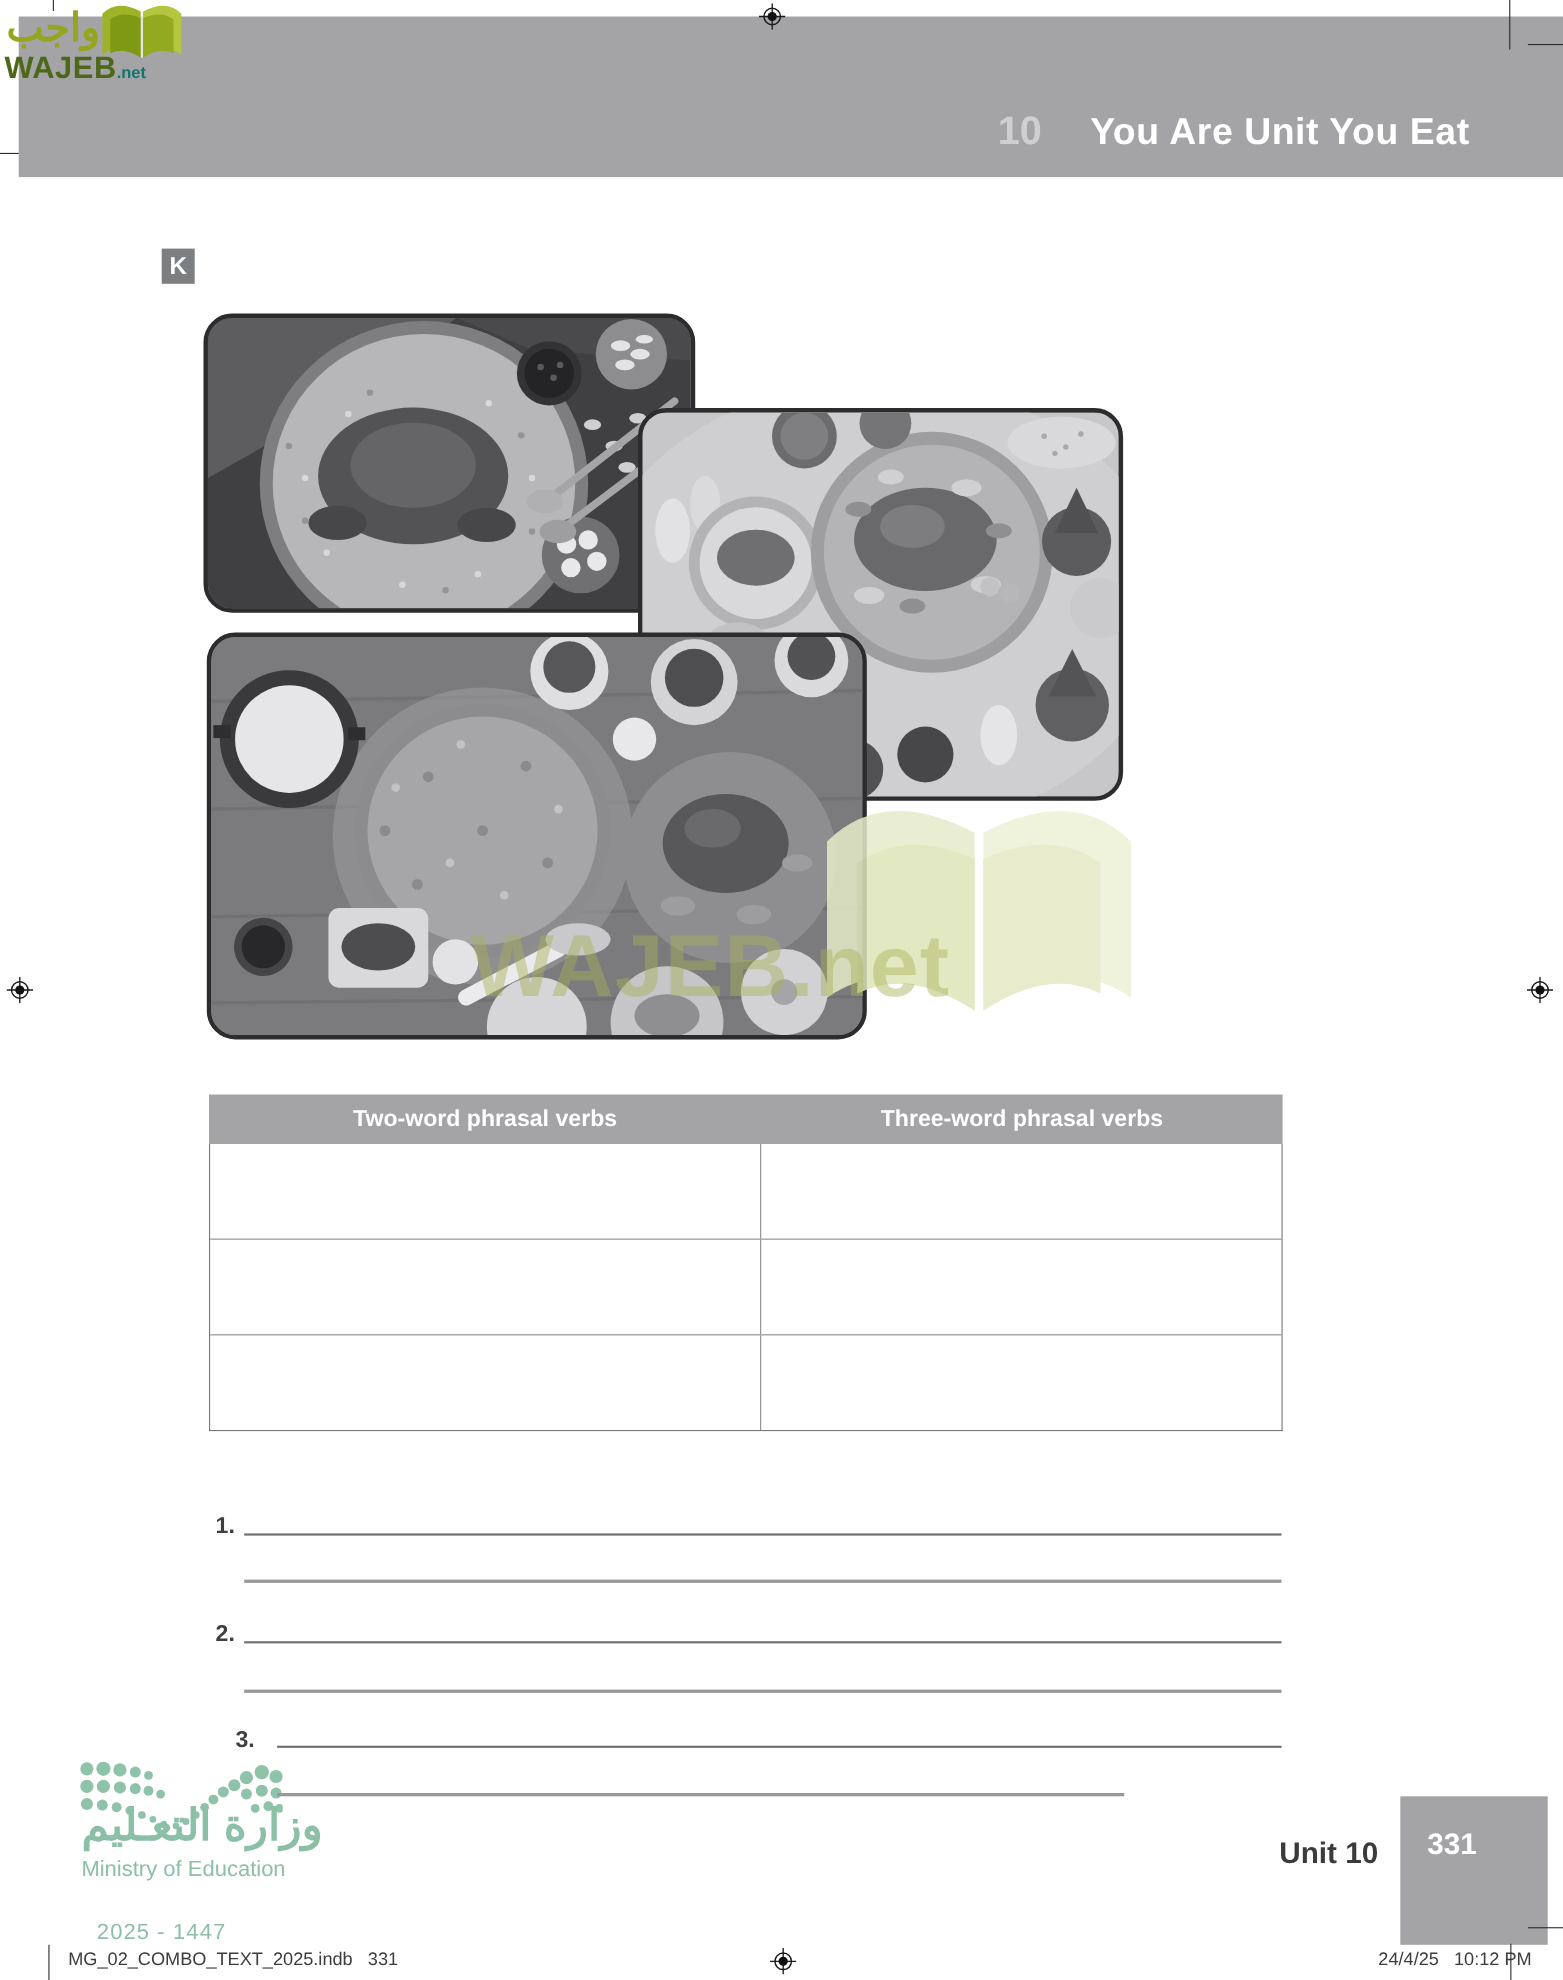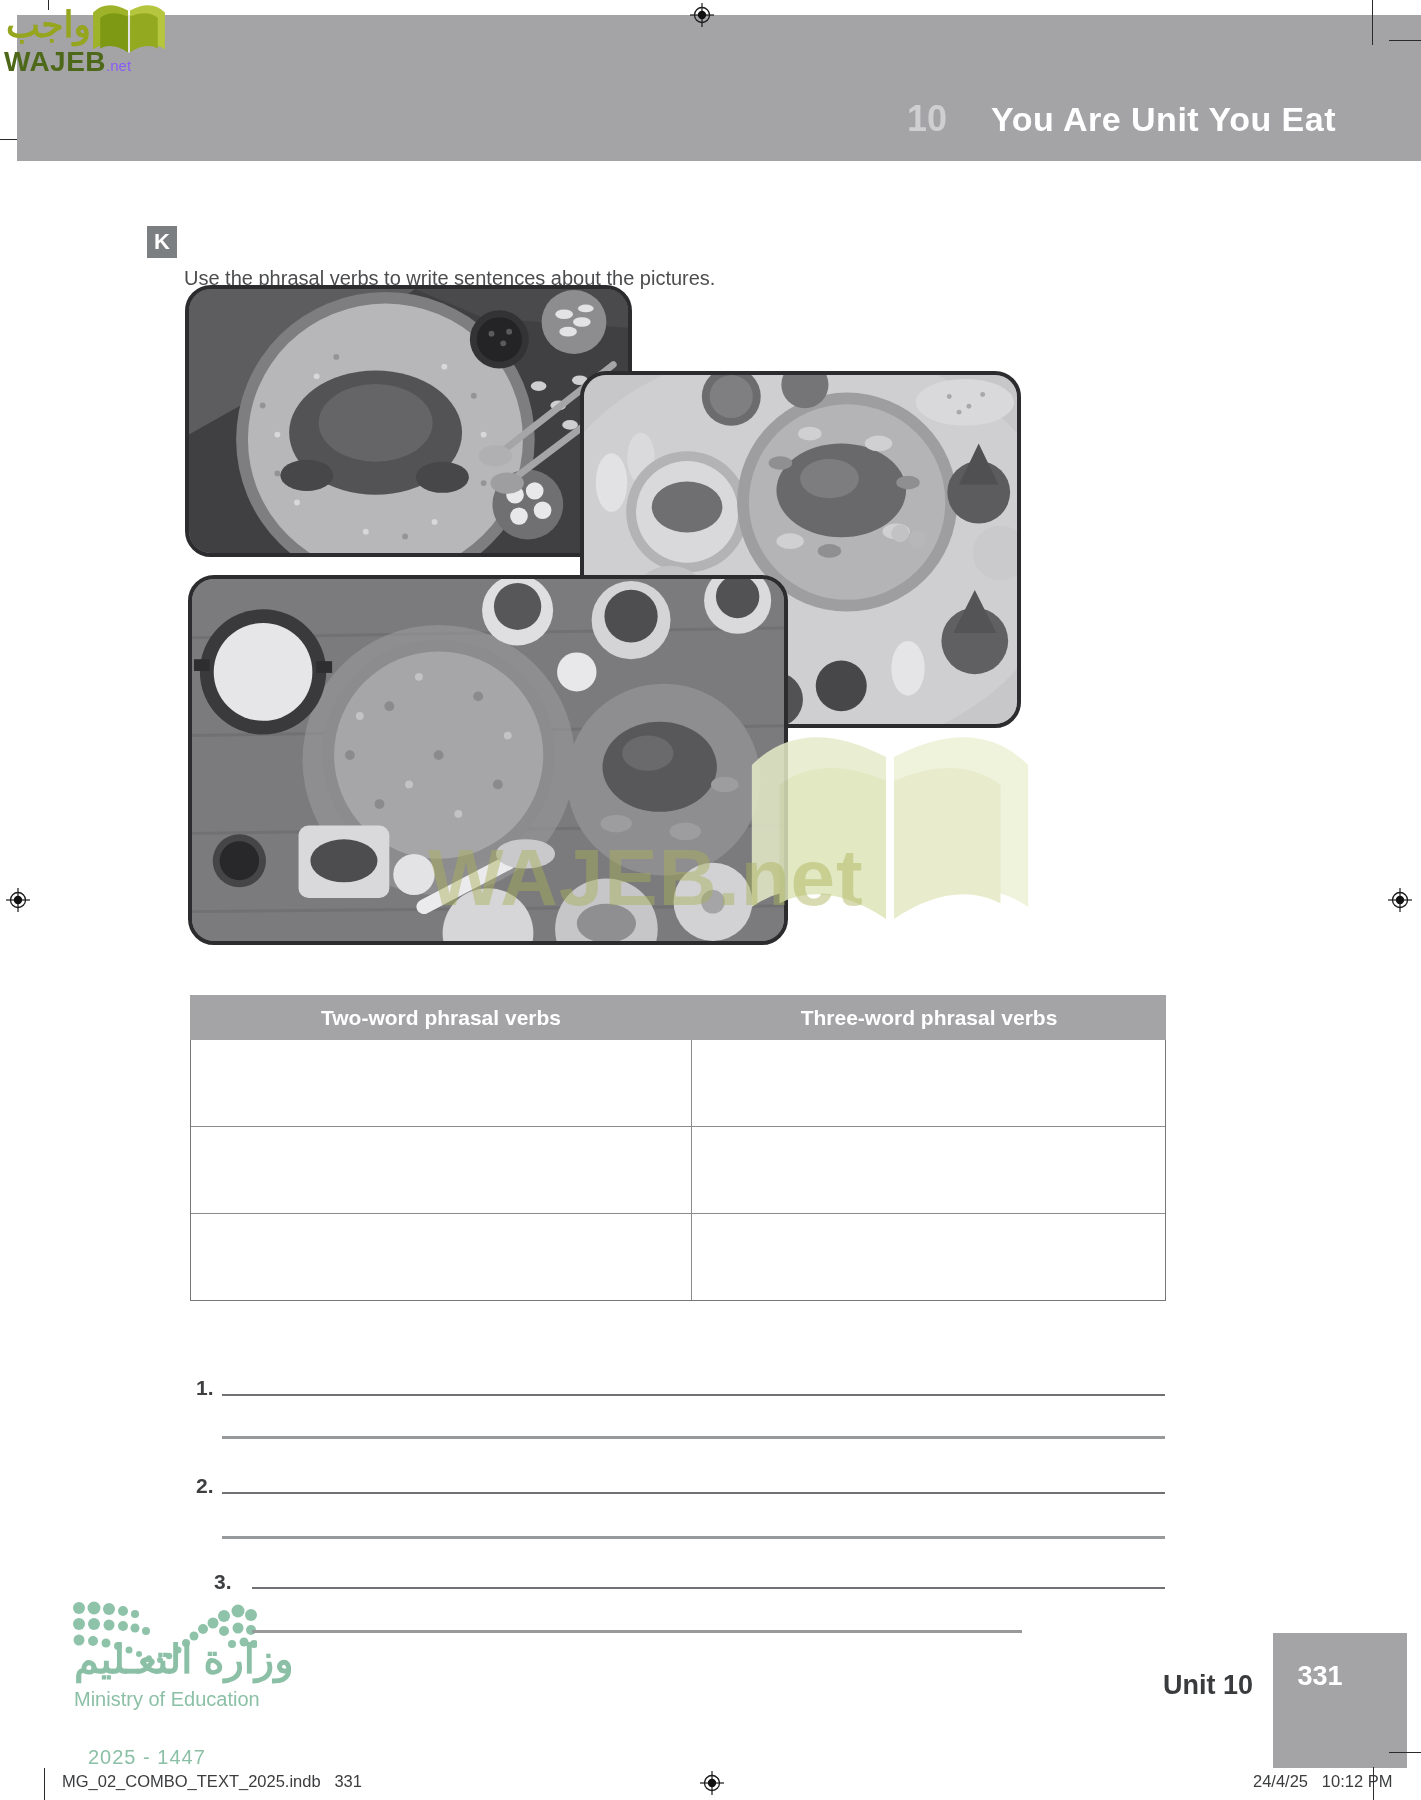--- a/index.html
+++ b/index.html
@@ -10,21 +10,21 @@
   
   .band{left:17px;top:15px;width:1404px;height:146px;background:#a4a4a7;}
   .band-title{left:907px;top:98px;display:flex;align-items:baseline;gap:44px;justify-content:space-between;}
   .band-num{font-size:36px;font-weight:bold;color:#cfcfd2;}
   .band-text{font-size:34px;font-weight:bold;color:#ffffff;letter-spacing:0.5px;}
 
   
   .slogo-ar{left:6px;top:4px;font-size:36px;font-weight:bold;color:#95a51d;direction:rtl;z-index:11;}
   .slogo-word{left:4px;top:46px;z-index:11;}
   .slogo-name{font-size:28px;font-weight:800;color:#4e681a;letter-spacing:0.5px;}
-  .slogo-tld{font-size:15px;font-weight:normal;color:#8b5cf6;}
+  .slogo-tld{font-size:15px;font-weight:bold;color:#0f766e;}
   .slogo-book{left:90px;top:2px;z-index:11;}
 
   
   .kbox{left:147px;top:226px;width:30px;height:32px;background:#7c7f82;color:#fff;
         display:flex;align-items:center;justify-content:center;font-size:22px;font-weight:bold;}
   .instr{left:184px;width:830px;font-size:20px;color:#4c4d4f;}
   .instr1{top:237px;} .instr2{top:267px;}
 
   
   .photo{border:4px solid #2c2c2e;border-radius:26px;overflow:hidden;background:#888;box-sizing:border-box;}
@@ -88,21 +88,20 @@
     <svg width="78" height="60" viewBox="0 0 76 56">
       <path d="M37,7 Q16,-4 3,9 L3,45 Q17,35 37,47 Z" fill="#9fb32a"></path>
       <path d="M39,7 Q60,-4 73,9 L73,45 Q59,35 39,47 Z" fill="#b5c53e"></path>
       <path d="M37,13 Q21,6 10,14 L10,44 Q22,38 37,48 Z" fill="#7e9913"></path>
       <path d="M39,13 Q55,6 66,14 L66,44 Q54,38 39,48 Z" fill="#93aa20"></path>
       <rect x="37" y="8" width="2" height="40" fill="#ffffff" opacity="0.7"></rect>
     </svg>
   </div>
 
   <div class="abs kbox">K</div>
-  <div class="abs instr instr2">Use the phrasal verbs to write sentences about the pictures.</div>
 
   <div class="abs photo photo1">
     <svg viewBox="0 0 447 272" width="439" height="264" preserveAspectRatio="none">
       <rect width="447" height="272" fill="#404042"></rect>
       <polygon points="0,0 230,0 140,70 0,150" fill="#5d5d5f"></polygon>
       <polygon points="230,0 447,0 447,40 300,30" fill="#4a4a4c"></polygon>
       <circle cx="200" cy="155" r="152" fill="#7e7e80"></circle>
       <circle cx="200" cy="155" r="140" fill="#b7b7b9"></circle>
       <g fill="#d8d8da">
           <circle cx="130" cy="90" r="3"></circle>

